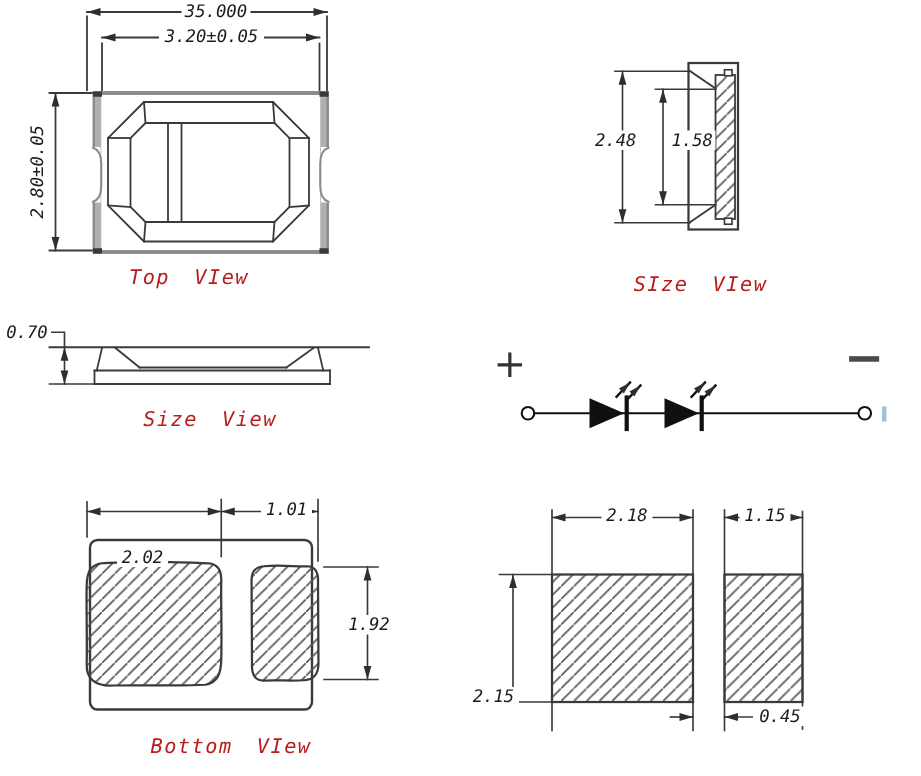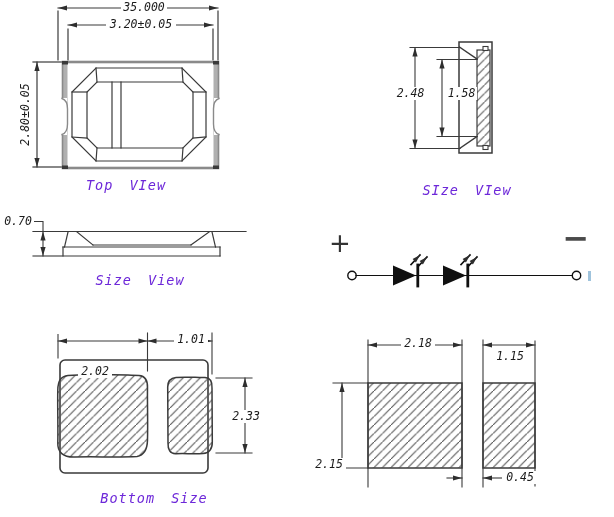--- a/index.html
+++ b/index.html
@@ -2,21 +2,21 @@
 <html><head>
 <meta charset="utf-8">
 <style>
   html,body{margin:0;padding:0;background:#ffffff;}
   #stage{position:relative;width:614px;height:517px;background:#fff;overflow:hidden;
          font-family:"DejaVu Sans Mono", monospace;font-style:italic;}
   #stage svg{position:absolute;left:0;top:0;}
   .dim{position:absolute;font-size:11.5px;line-height:13px;color:#1c1c1c;
        text-align:center;background:#fff;white-space:nowrap;}
   .dim.rot{transform:rotate(-90deg);transform-origin:50% 50%;}
-  .viewlabel{position:absolute;font-size:13.5px;color:#6d28d9;text-align:center;
+  .viewlabel{position:absolute;font-size:13.5px;color:#b91c1c;text-align:center;
              letter-spacing:1px;word-spacing:7px;white-space:nowrap;}
   .viewlabel.small{font-size:13px;letter-spacing:0.5px;word-spacing:4px;}
   .sym{position:absolute;font-family:"DejaVu Sans", sans-serif;color:#333;line-height:1;}
   .sym.plus{font-size:26px;}
   .sym.minus{font-size:32px;font-weight:bold;color:#4a4a4a;}
   .cursor-mark{position:absolute;width:3px;height:10px;background:#9fc3dc;}
 </style>
 </head>
 <body>
 
@@ -206,21 +206,21 @@
 
   <div class="dim" style="left:2px;top:215px;width:32px;">0.70</div>
   <div class="viewlabel" style="left:60px;top:272px;width:160px;">Size View</div>
 
   <div class="sym plus" style="left:329px;top:230px;">+</div>
   <div class="sym minus" style="left:561px;top:222px;width:30px;text-align:center;">−</div>
   <div class="cursor-mark" style="left:588px;top:271px;"></div>
 
   <div class="dim" style="left:78px;top:333px;width:34px;margin-top:32px;">2.02</div>
   <div class="dim" style="left:174px;top:333px;width:34px;">1.01</div>
-  <div class="dim" style="left:229px;top:410px;width:34px;">2.33</div>
-  <div class="viewlabel" style="left:74px;top:490px;width:160px;">Bottom Size</div>
+  <div class="dim" style="left:229px;top:410px;width:34px;">1.92</div>
+  <div class="viewlabel" style="left:74px;top:490px;width:160px;">Bottom VIew</div>
 
   <div class="dim" style="left:401px;top:337px;width:34px;">2.18</div>
-  <div class="dim" style="left:493px;top:337px;width:34px;margin-top:13px;">1.15</div>
+  <div class="dim" style="left:493px;top:337px;width:34px;">1.15</div>
   <div class="dim" style="left:312px;top:418px;width:34px;margin-top:40px;">2.15</div>
   <div class="dim" style="left:502px;top:471px;width:36px;">0.45</div>
 
 </div>
 
 </body></html>

